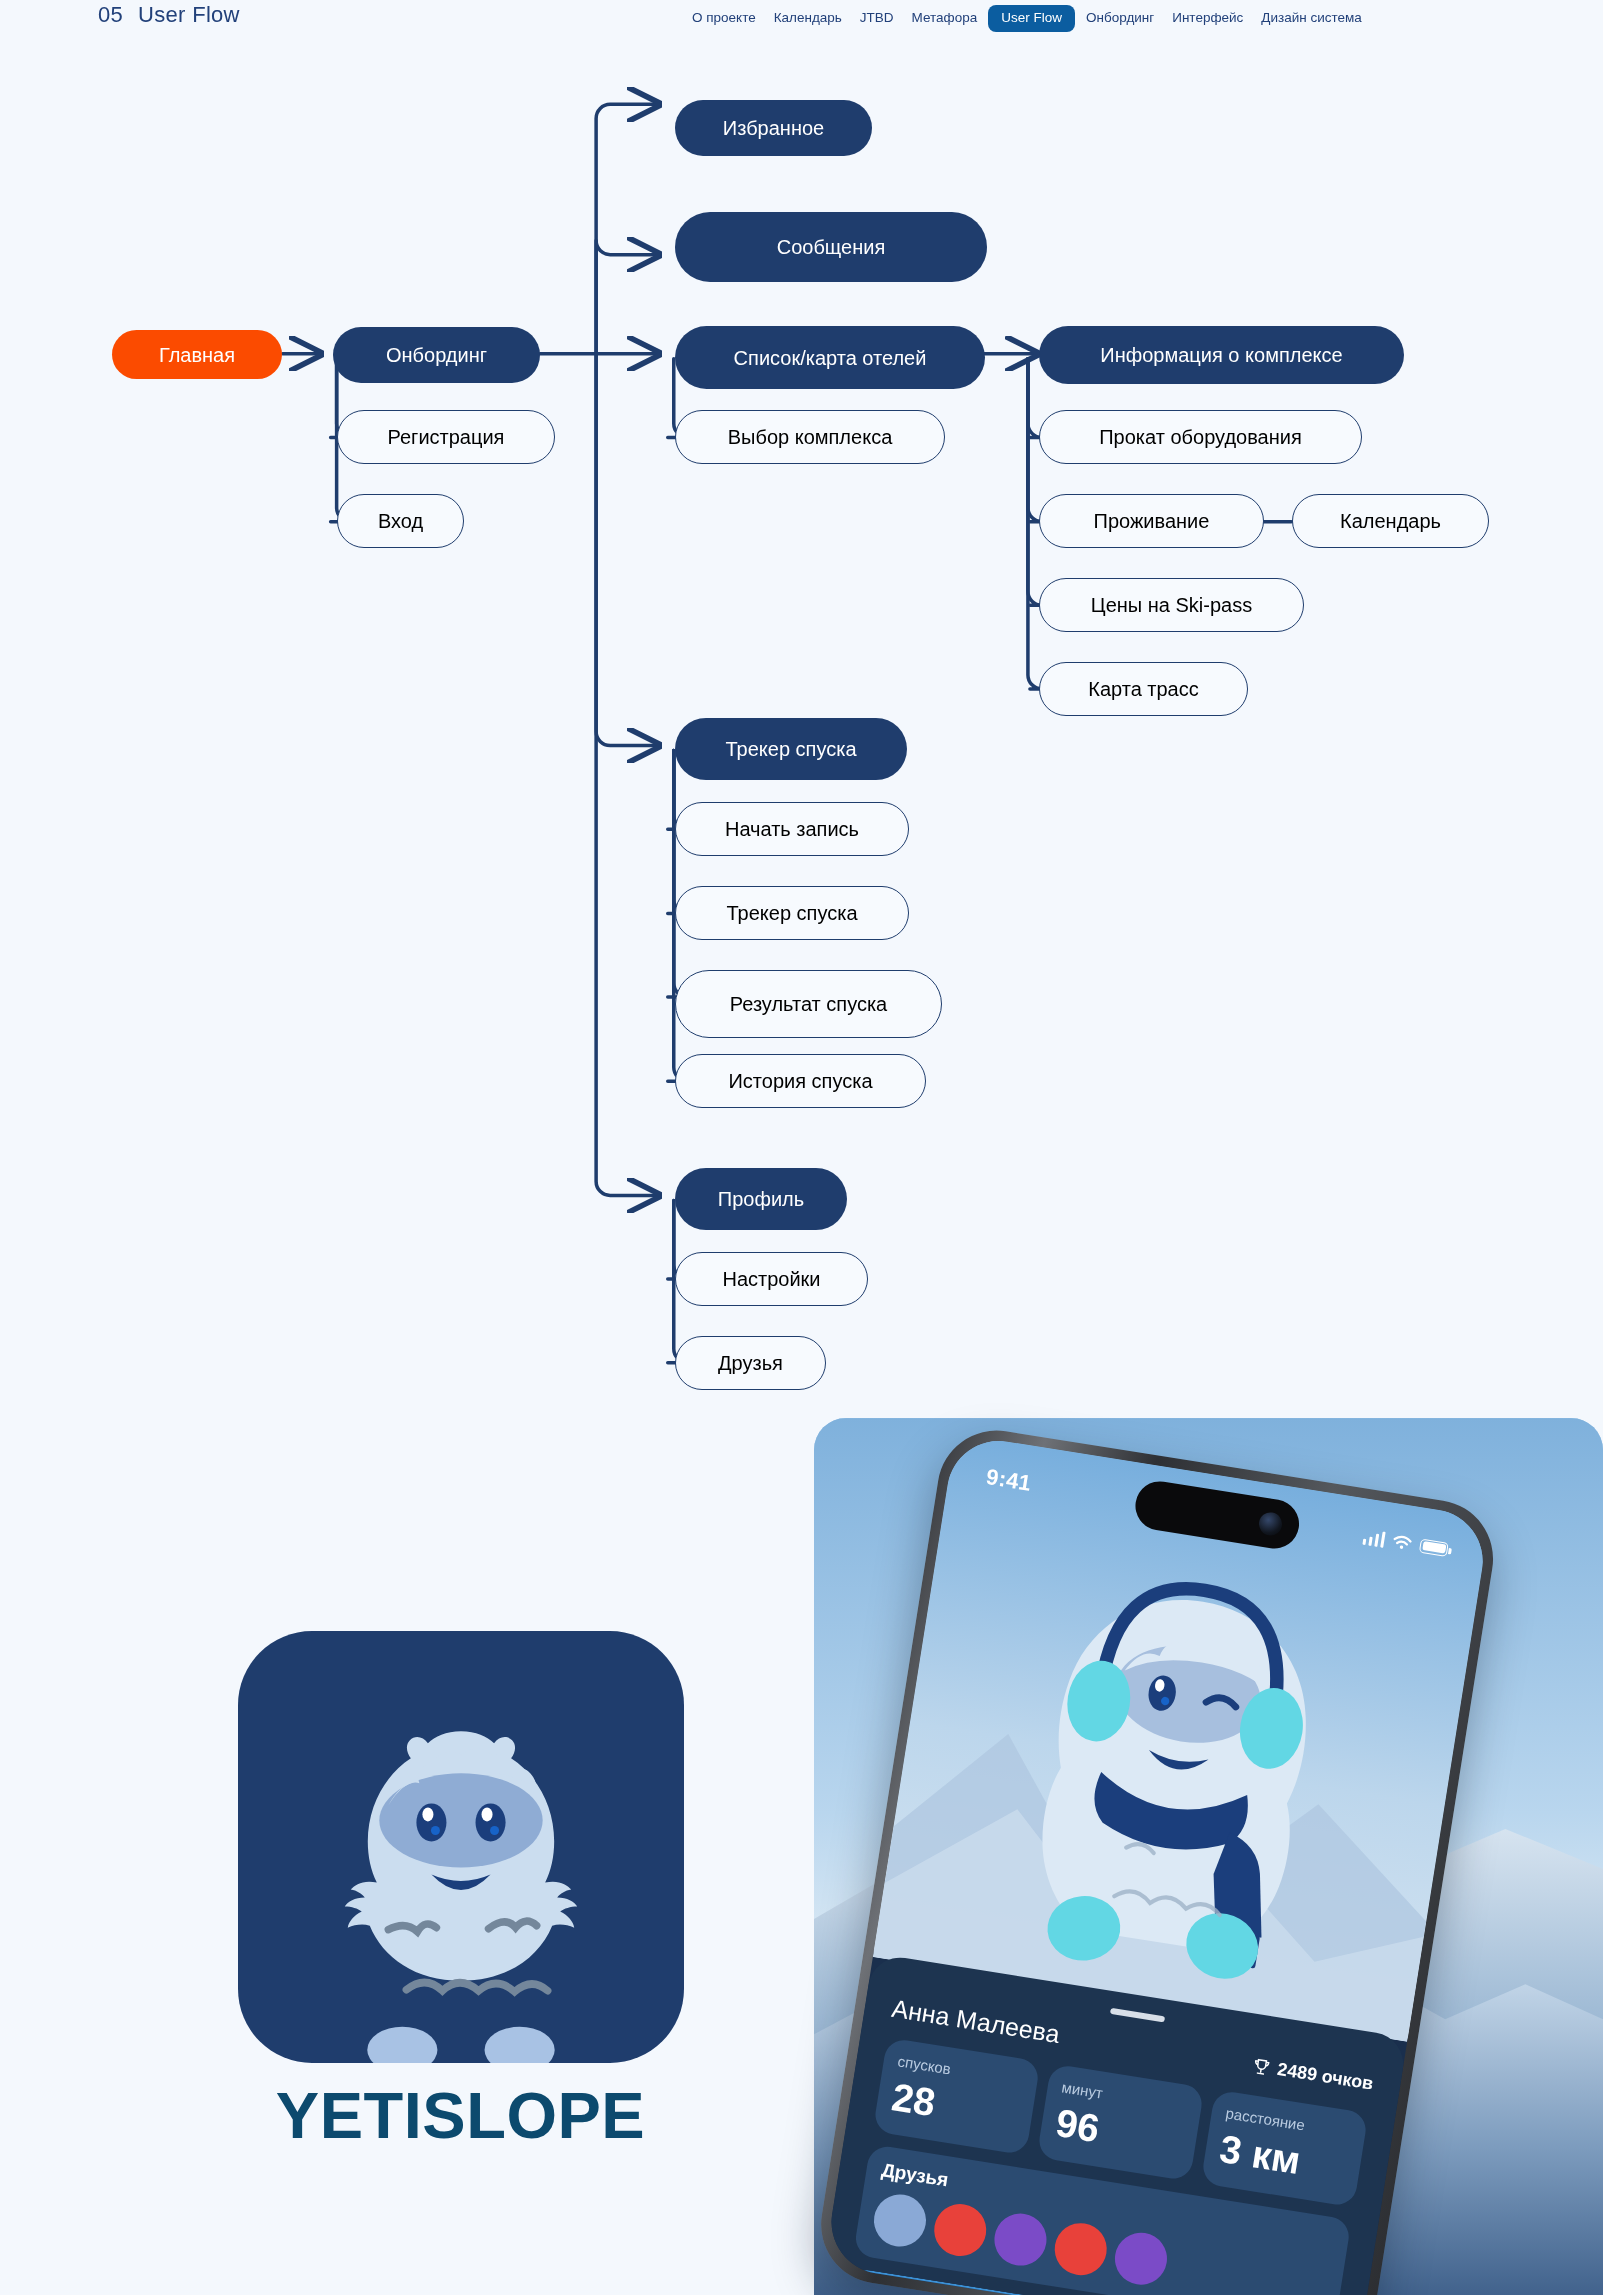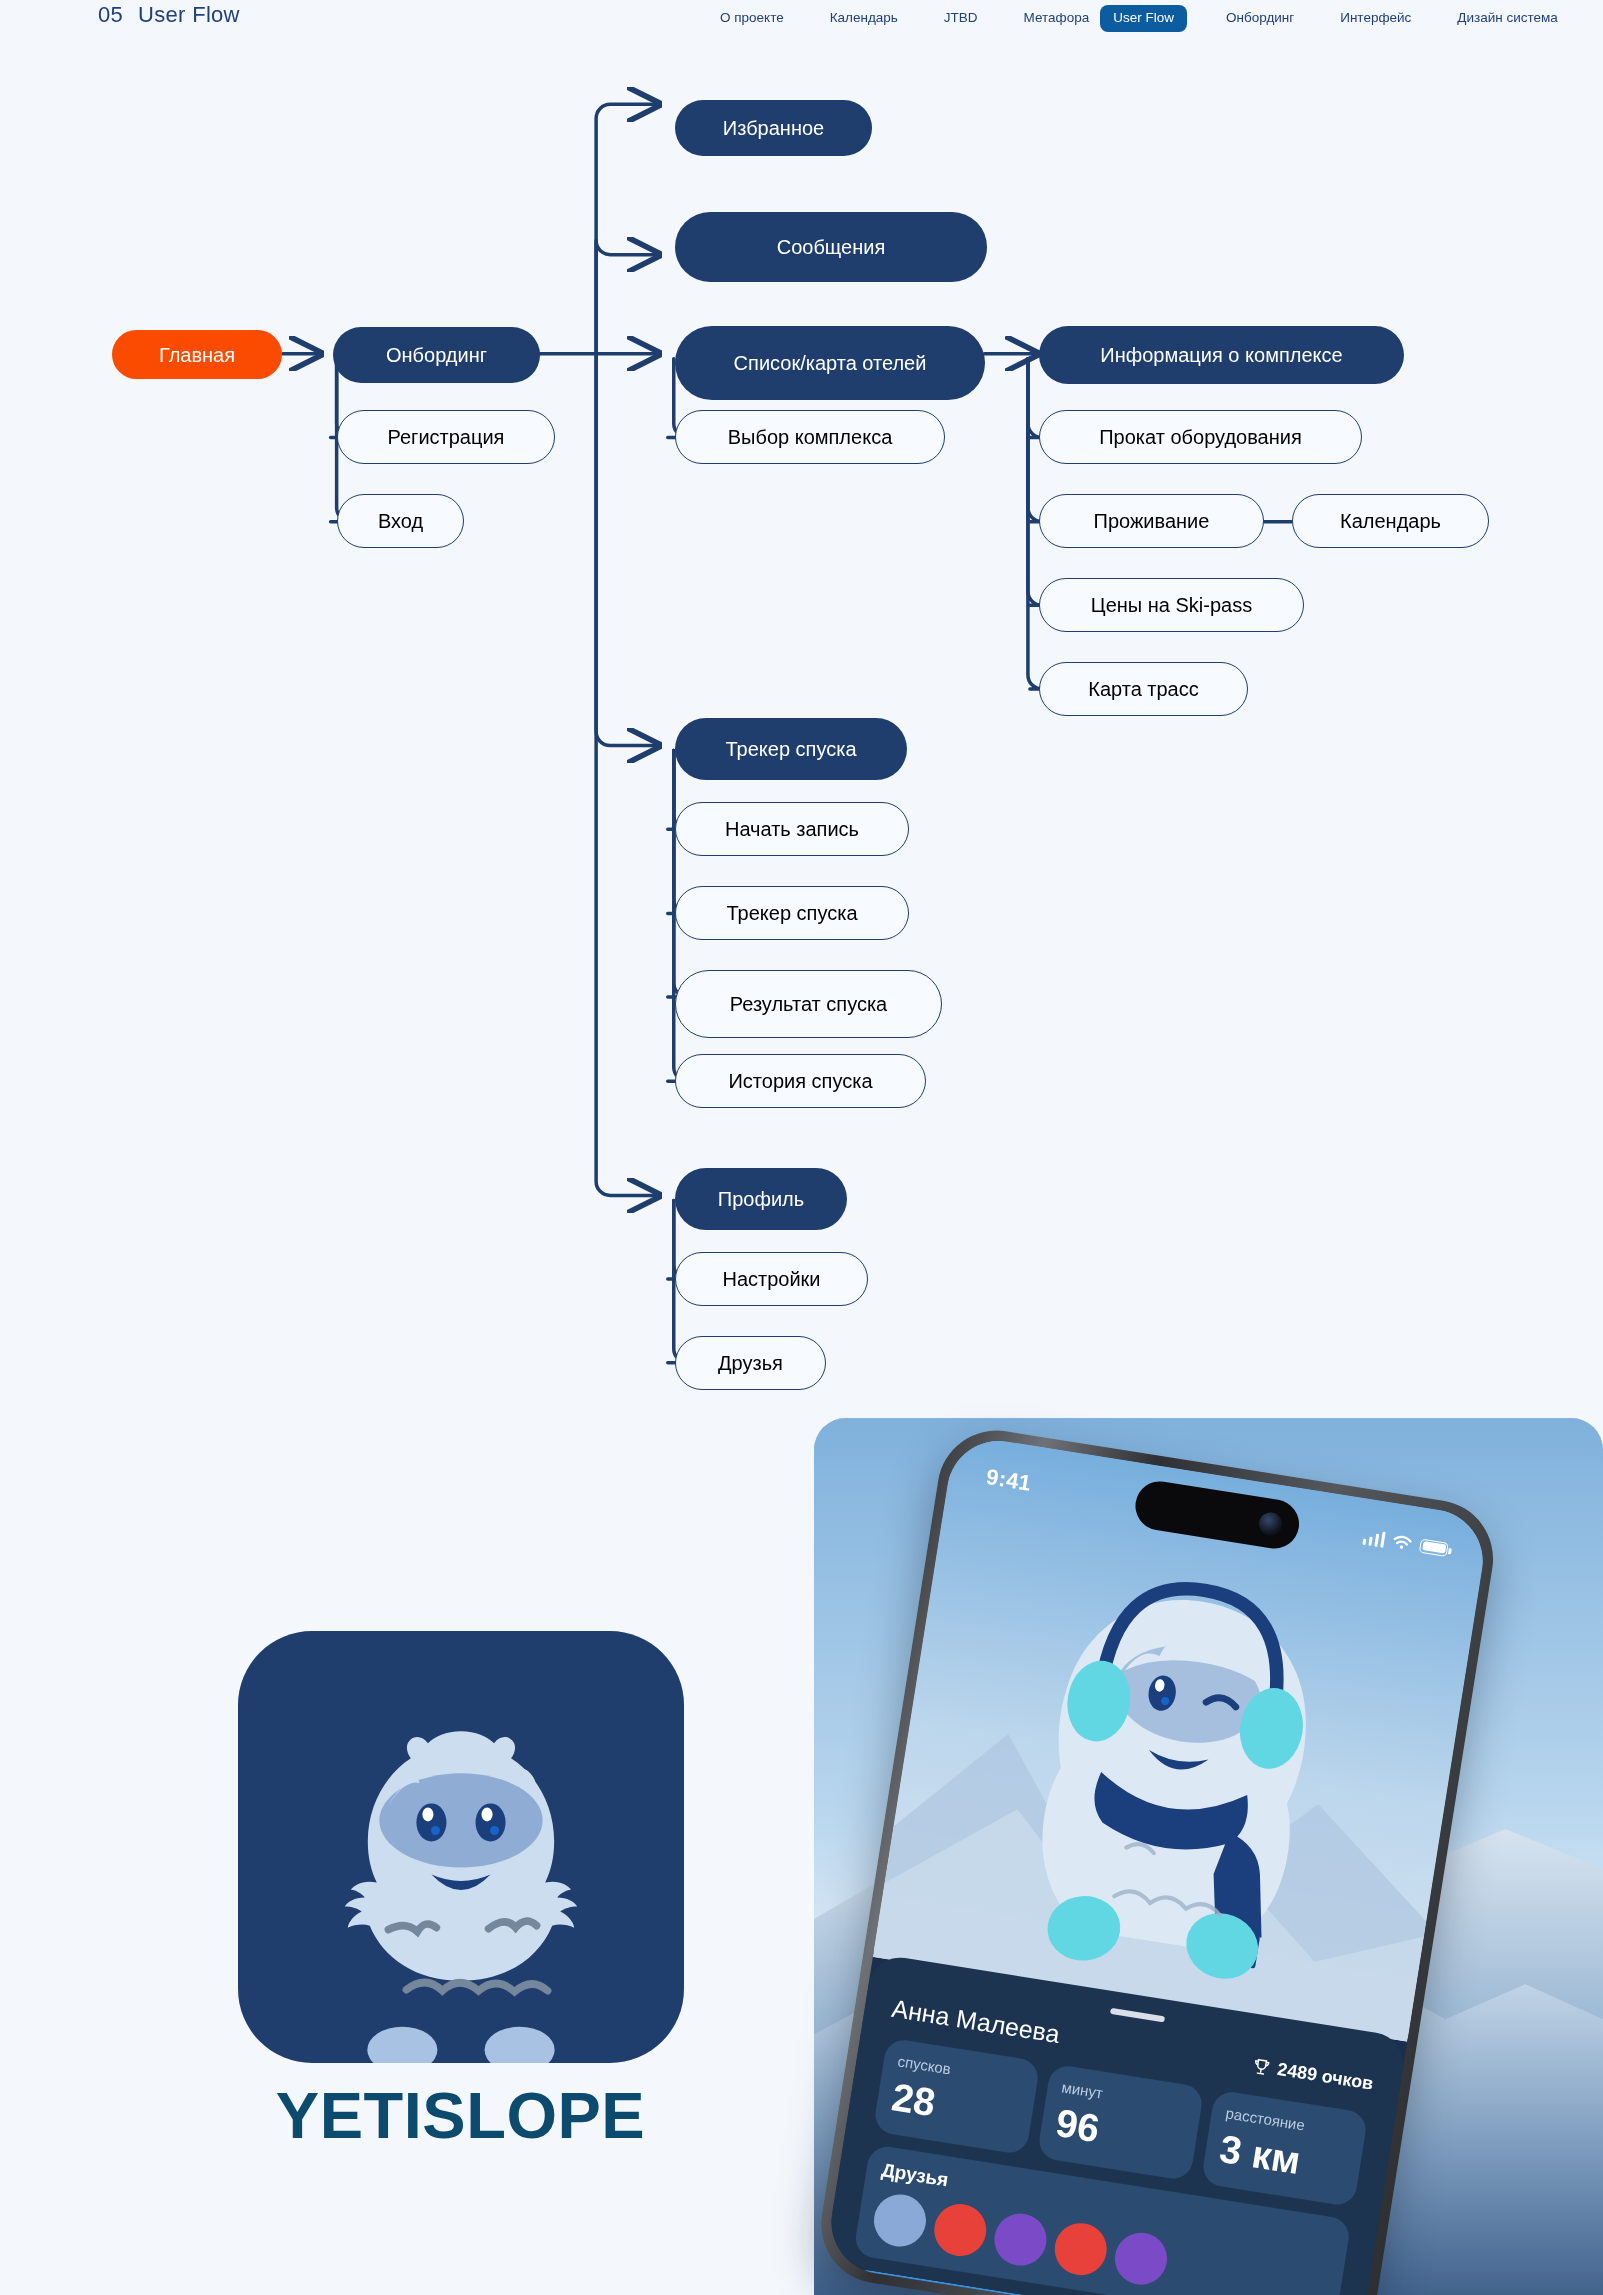--- a/index.html
+++ b/index.html
@@ -18,21 +18,21 @@
     font-size:22px; font-weight:400; color:#22417A;
     letter-spacing:0.3px; white-space:nowrap;
   }
   .page-title .num { margin-right:15px; }
   .nav {
     position:absolute; left:691px; top:9px;
     display:flex; align-items:center; gap:16px;
   }
   .nav-item {
     font-size:13.5px; color:#22417A; white-space:nowrap;
-    padding:2px 1px; cursor:pointer; line-height:1.1;margin-left:28px;
+    padding:2px 1px; cursor:pointer; line-height:1.1;
   }
   .nav-item.active {
     background:#0B5DA0; color:#FFFFFF;
     border-radius:8px; padding:6px 13px;
     margin:-6px -6px;
   }
 
   
   .flow { position:absolute; left:0; top:0; width:1603px; height:1418px; }
   .wires { position:absolute; left:0; top:0; width:1603px; height:1418px; }
@@ -210,21 +210,21 @@
     </g>
   </svg>
 
   <div class="node accent" style="left:112px;  top:330px;  width:170px; height:49px;">Главная</div>
   <div class="node primary" style="left:333px;  top:327px;  width:207px; height:56px;">Онбординг</div>
   <div class="node outline" style="left:337px;  top:410px;  width:218px; height:54px;">Регистрация</div>
   <div class="node outline" style="left:337px;  top:494px;  width:127px; height:54px;">Вход</div>
 
   <div class="node primary" style="left:675px; top:100px;  width:197px; height:56px;">Избранное</div>
   <div class="node primary" style="left:675px; top:212px;  width:312px; height:70px;">Сообщения</div>
-  <div class="node primary" style="left:675px; top:326px;  width:310px; height:74px;">Список/карта отелей</div>
+  <div class="node primary" style="left:675px; top:326px;  width:310px; height:63px;">Список/карта отелей</div>
   <div class="node outline" style="left:675px; top:410px;  width:270px; height:54px;">Выбор комплекса</div>
 
   <div class="node primary" style="left:1039px; top:326px;  width:365px; height:58px;">Информация о комплексе</div>
   <div class="node outline" style="left:1039px; top:410px;  width:323px; height:54px;">Прокат оборудования</div>
   <div class="node outline" style="left:1039px; top:494px;  width:225px; height:54px;">Проживание</div>
   <div class="node outline" style="left:1292px; top:494px;  width:197px; height:54px;">Календарь</div>
   <div class="node outline" style="left:1039px; top:578px; width:265px; height:54px;">Цены на Ski-pass</div>
   <div class="node outline" style="left:1039px; top:662px; width:209px; height:54px;">Карта трасс</div>
 
   <div class="node primary" style="left:675px; top:718px; width:232px; height:62px;">Трекер спуска</div>

